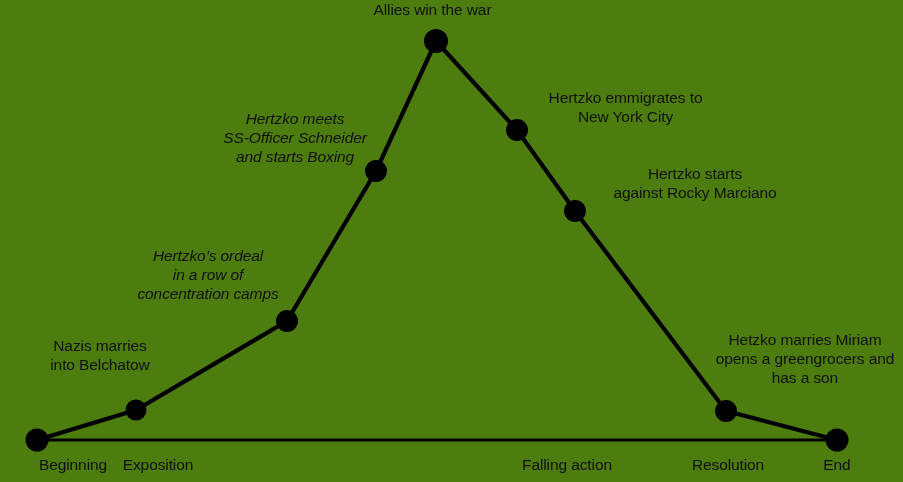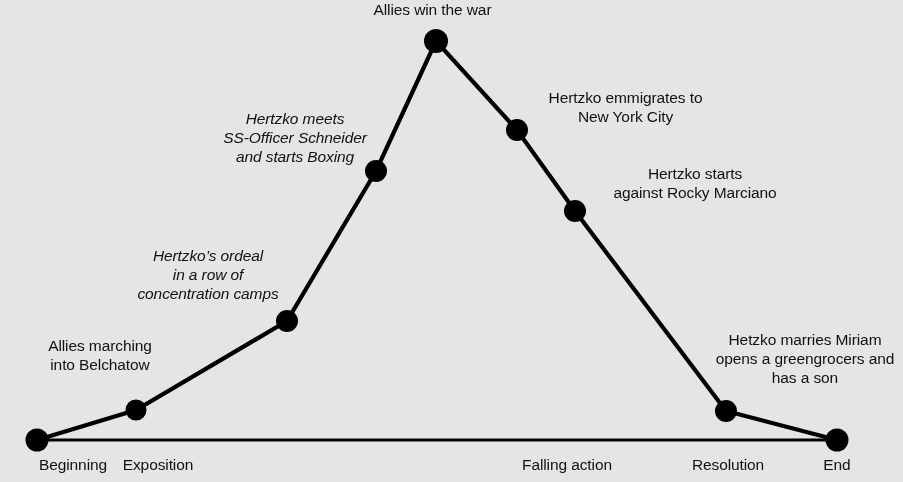--- a/index.html
+++ b/index.html
@@ -9,21 +9,21 @@
     background: #ffffff;
   }
   body {
     font-family: "Liberation Sans", sans-serif;
     color: #1a1a1a;
   }
   #stage {
     position: relative;
     width: 903px;
     height: 482px;
-    background: #e5e5e5;
+    background: #4d7c0f;
     overflow: hidden;
   }
   #arc-svg {
     position: absolute;
     left: 0;
     top: 0;
     width: 903px;
     height: 482px;
     display: block;
   }
@@ -73,21 +73,21 @@
   <div class="annotation" style="left:330px; top:0px; width:205px;">Allies win the war</div>
 
   <div class="annotation" style="left:185px; top:109px; width:220px;font-style:italic;">Hertzko meets
 SS-Officer Schneider
 and starts Boxing</div>
 
   <div class="annotation" style="left:98px; top:246px; width:220px;font-style:italic;">Hertzko’s ordeal
 in a row of
 concentration camps</div>
 
-  <div class="annotation" style="left:0px; top:336px; width:200px;">Allies marching
+  <div class="annotation" style="left:0px; top:336px; width:200px;">Nazis marries
 into Belchatow</div>
 
   <div class="annotation" style="left:513px; top:88px; width:225px;">Hertzko emmigrates to
 New York City</div>
 
   <div class="annotation" style="left:585px; top:164px; width:220px;">Hertzko starts
 against Rocky Marciano</div>
 
   <div class="annotation" style="left:700px; top:330px; width:210px;">Hetzko marries Miriam
 opens a greengrocers and

